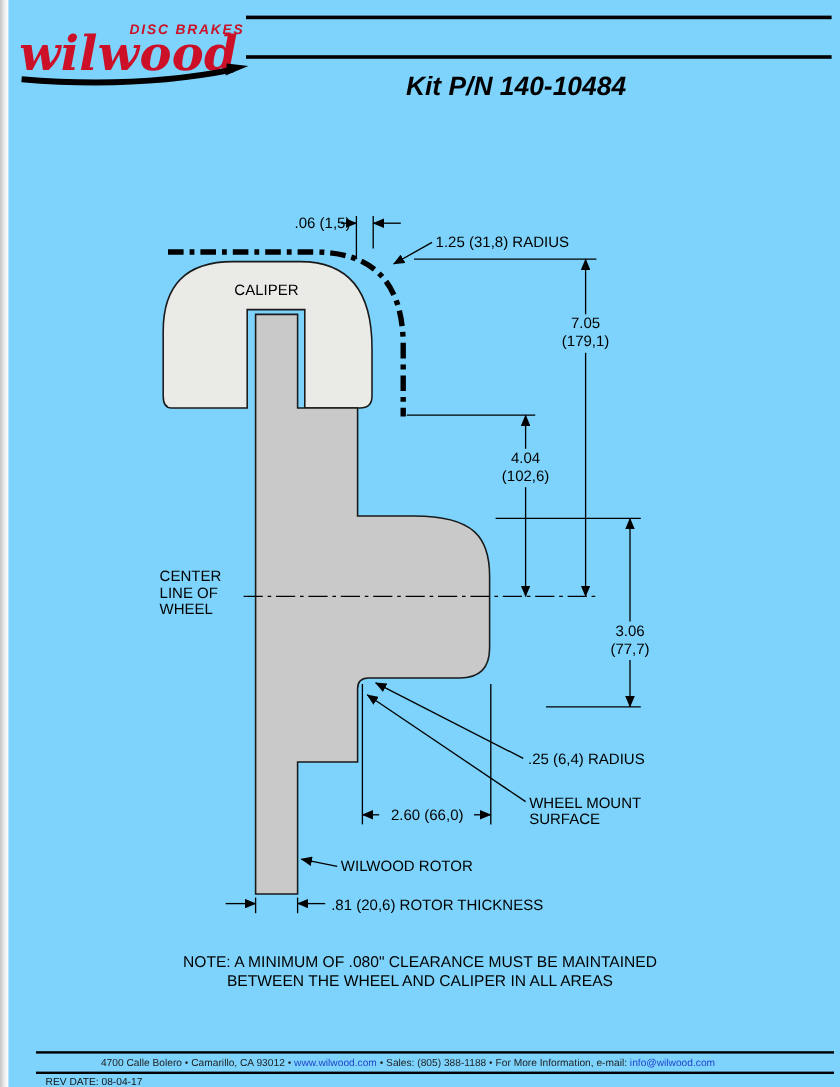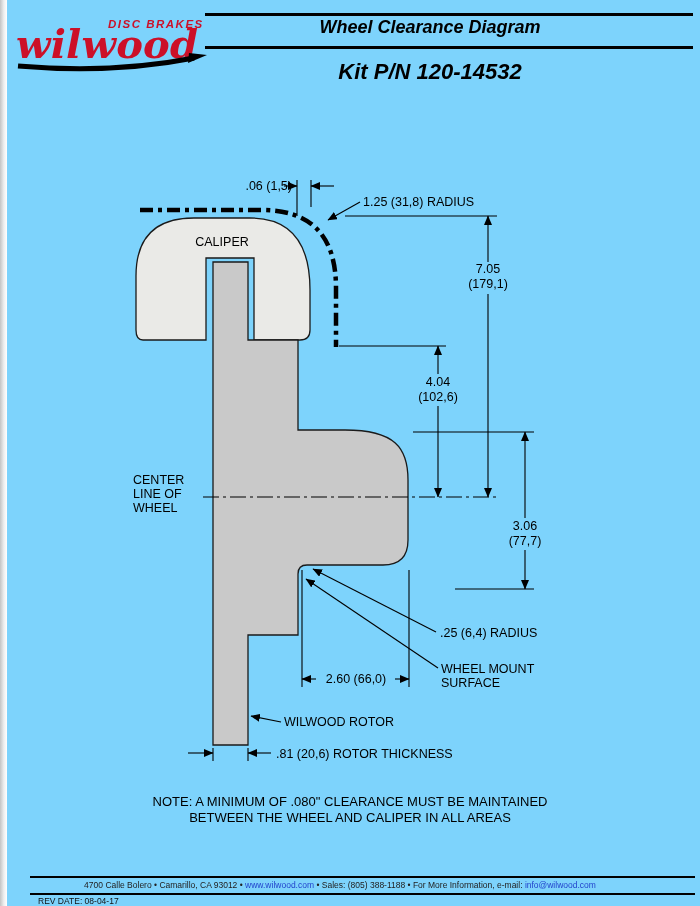--- a/index.html
+++ b/index.html
@@ -49,23 +49,22 @@
 <div class="page">
   <div class="edge-shade"></div>
 
   <svg class="logo" width="210" height="78" viewBox="0 0 210 78">
     <text class="brand-tag" x="100" y="20">DISC BRAKES</text>
     <text class="brand-script" x="8" y="50" textLength="180">wilwood</text>
     <path class="swoosh" d="M 10 58 Q 105 66 186 50"></path>
     <path class="swoosh-tip" d="M 180 55 L 199 47 L 181 45 Z"></path>
   </svg>
   <div class="rule rule-top"></div>
-  <h1 class="doc-title">Wheel Clearance Diagram</h1>
   <div class="rule rule-bottom"></div>
-  <h2 class="kit-number">Kit P/N 120-14532</h2>
+  <h2 class="kit-number">Kit P/N 140-10484</h2>
 
   <svg class="diagram" width="700" height="690" viewBox="0 0 700 690">
     <defs>
       <marker id="arrE" markerWidth="10" markerHeight="8" refX="9" refY="4" orient="auto" markerUnits="userSpaceOnUse">
         <path d="M0 0 L9.5 4 L0 8 Z"></path>
       </marker>
       <marker id="arrS" markerWidth="10" markerHeight="8" refX="9" refY="4" orient="auto-start-reverse" markerUnits="userSpaceOnUse">
         <path d="M0 0 L9.5 4 L0 8 Z"></path>
       </marker>
     </defs>

